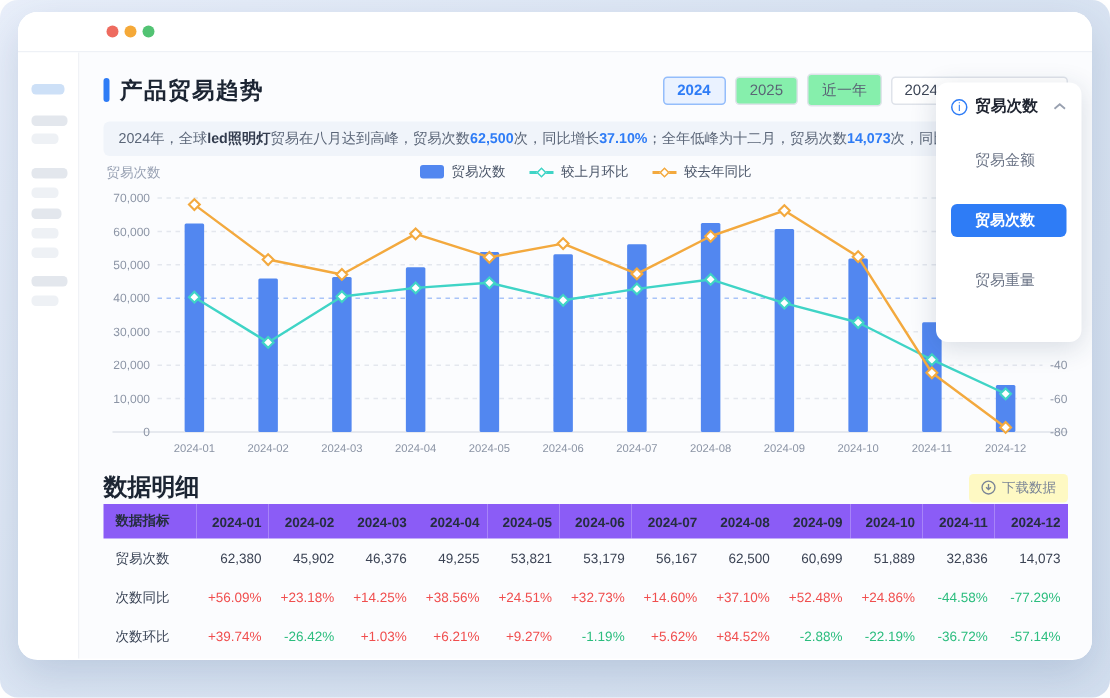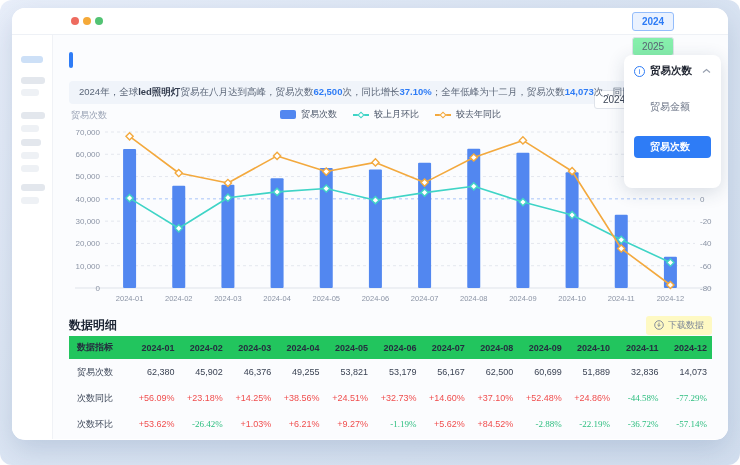--- a/index.html
+++ b/index.html
@@ -19,21 +19,21 @@
   .sk { height:7px; border-radius:3px; margin-left:9px; }
   .sk.active{ width:22px; background:#cdе0f7; background:#cde0f7; margin-bottom:14px;}
   .sk.d{ width:24px; background:#e3e7ed; }
   .sk.l{ width:18px; background:#eef1f5; }
   .main { flex:1; background:#fbfcfe; padding:12px 16px 0 16px; position:relative; }
 
   .page-header { display:flex; justify-content:space-between; align-items:center; height:26px; }
   .title-wrap { display:flex; align-items:center; gap:7px; }
   .accent { width:4px; height:16px; border-radius:2px; background:#2e7cf6; }
   .page-title { font-size:15px; font-weight:bold; color:#1c2533; letter-spacing:1px; }
-  .controls { display:flex; align-items:center; gap:6px;flex-direction:column; }
+  .controls { display:flex; align-items:center; gap:6px; }
   .seg-btn { font-size:10px; padding:3px 9px; border:1px solid #dfe3ea; border-radius:3px;
     background:#86efac; color:#5a6475; cursor:pointer; }
   .seg-btn.active { color:#2e7cf6; border-color:#94bdfb; background:#eaf2ff; font-weight:bold; }
   .date-range { font-size:10px; padding:3px 8px; border:1px solid #dfe3ea; border-radius:3px;
     background:#fff; color:#3c4556; display:flex; gap:8px; align-items:center; width:118px; }
   .date-range .arrow { color:#9aa3b2; }
 
   .banner { margin-top:8px; background:#f0f4fa; border-radius:4px; padding:5px 10px;
     font-size:9.5px; color:#5b6678; white-space:nowrap; overflow:hidden; }
   .banner .seg-bold { font-weight:bold; color:#333c4e; }
@@ -45,30 +45,30 @@
     gap:16px; font-size:9px; color:#4a5568; align-items:center; }
   .legend-item { display:flex; align-items:center; gap:5px; cursor:pointer; }
   .lg-bar { width:16px; height:9px; border-radius:2px; }
   .lg-line { position:relative; width:16px; height:2px; }
   .lg-line i { position:absolute; left:50%; top:50%; width:5px; height:5px; background:#fff;
     border:1.5px solid currentColor; transform:translate(-50%,-50%) rotate(45deg); display:block; }
   #chart-svg { position:absolute; top:14px; left:0; }
 
   .table-block { margin-top:6px; }
   .tb-head { display:flex; justify-content:space-between; align-items:center; height:22px; }
-  .tb-title { font-size:12px; font-weight:bold; color:#1c2533; }
+  .tb-title { font-size:16px; font-weight:bold; color:#1c2533; }
   .dl-btn { display:flex; align-items:center; gap:4px; font-size:9px; color:#7a8496;
     background:#fef9c3; border:none; border-radius:3px; padding:3px 8px; cursor:pointer; }
   table { width:100%; border-collapse:collapse; font-size:9px; table-layout:fixed; }
-  thead th { background:#22c55e; color:#252e3f; font-weight:bold; padding:5px 5px;
+  thead th { background:#8b5cf6; color:#252e3f; font-weight:bold; padding:5px 5px;
     text-align:right; }
   thead th:first-child { text-align:left; width:62px; padding-left:8px; }
   tbody td { padding:6.5px 5px; text-align:right; color:#3b4354; }
   tbody td:first-child { text-align:left; color:#3a4456; padding-left:8px; }
-  td.pos { color:#f04e4e; } td.neg { color:#2bbd7e;font-family:Liberation Serif, serif; }
+  td.pos { color:#f04e4e; } td.neg { color:#2bbd7e; }
 
   .dropdown { position:absolute; left:612px; top:47px; width:97px; background:#fff;
     border-radius:8px; box-shadow:0 4px 18px rgba(31,56,88,.16); z-index:9;
     padding:9px 10px 12px 10px; }
   .dd-header { display:flex; align-items:center; gap:5px; }
   .info-i { width:11px; height:11px; border:1px solid #2e7cf6; border-radius:50%;
     color:#2e7cf6; font-size:8px; line-height:10px; text-align:center; font-style:normal;
     flex:none; }
   .info-i::after { content:"i"; }
   .dd-label { font-size:10.5px; font-weight:bold; color:#1f2430; }
@@ -101,20 +101,21 @@
         <div class="sk l" style="margin-bottom:6px"></div>
         <div class="sk l" style="margin-bottom:12px"></div>
         <div class="sk d" style="margin-bottom:6px"></div>
         <div class="sk l"></div>
       </aside>
 
       <main class="main">
         <div class="page-header">
           <div class="title-wrap">
             <span class="accent"></span>
+            <h1 class="page-title">产品贸易趋势</h1>
           </div>
           <div class="controls">
             <button class="seg-btn active">2024</button>
             <button class="seg-btn">2025</button>
             <button class="seg-btn">近一年</button>
             <div class="date-range">
               <span>2024-01</span>
               <span class="arrow">→</span>
               <span>2024-12</span>
             </div>
@@ -278,21 +279,21 @@
                   <td class="pos">+32.73%</td>
                   <td class="pos">+14.60%</td>
                   <td class="pos">+37.10%</td>
                   <td class="pos">+52.48%</td>
                   <td class="pos">+24.86%</td>
                   <td class="neg">-44.58%</td>
                   <td class="neg">-77.29%</td>
                 </tr>
                 <tr>
                   <td>次数环比</td>
-                  <td class="pos">+53.62%</td>
+                  <td class="pos">+39.74%</td>
                   <td class="neg">-26.42%</td>
                   <td class="pos">+1.03%</td>
                   <td class="pos">+6.21%</td>
                   <td class="pos">+9.27%</td>
                   <td class="neg">-1.19%</td>
                   <td class="pos">+5.62%</td>
                   <td class="pos">+84.52%</td>
                   <td class="neg">-2.88%</td>
                   <td class="neg">-22.19%</td>
                   <td class="neg">-36.72%</td>
@@ -308,17 +309,18 @@
       <div class="dd-header">
         <i class="info-i"></i>
         <span class="dd-label">贸易次数</span>
         <svg class="dd-chevron" width="9" height="6" viewBox="0 0 9 6">
           <polyline points="1,4.5 4.5,1.5 8,4.5" fill="none" stroke="#99a1b0" stroke-width="1.2"></polyline>
         </svg>
       </div>
       <div class="dd-options">
         <div class="dd-opt">贸易金额</div>
         <div class="dd-opt selected">贸易次数</div>
+        <div class="dd-opt">贸易重量</div>
       </div>
     </div>
 
   </div>
 </div>
 
 </body></html>

